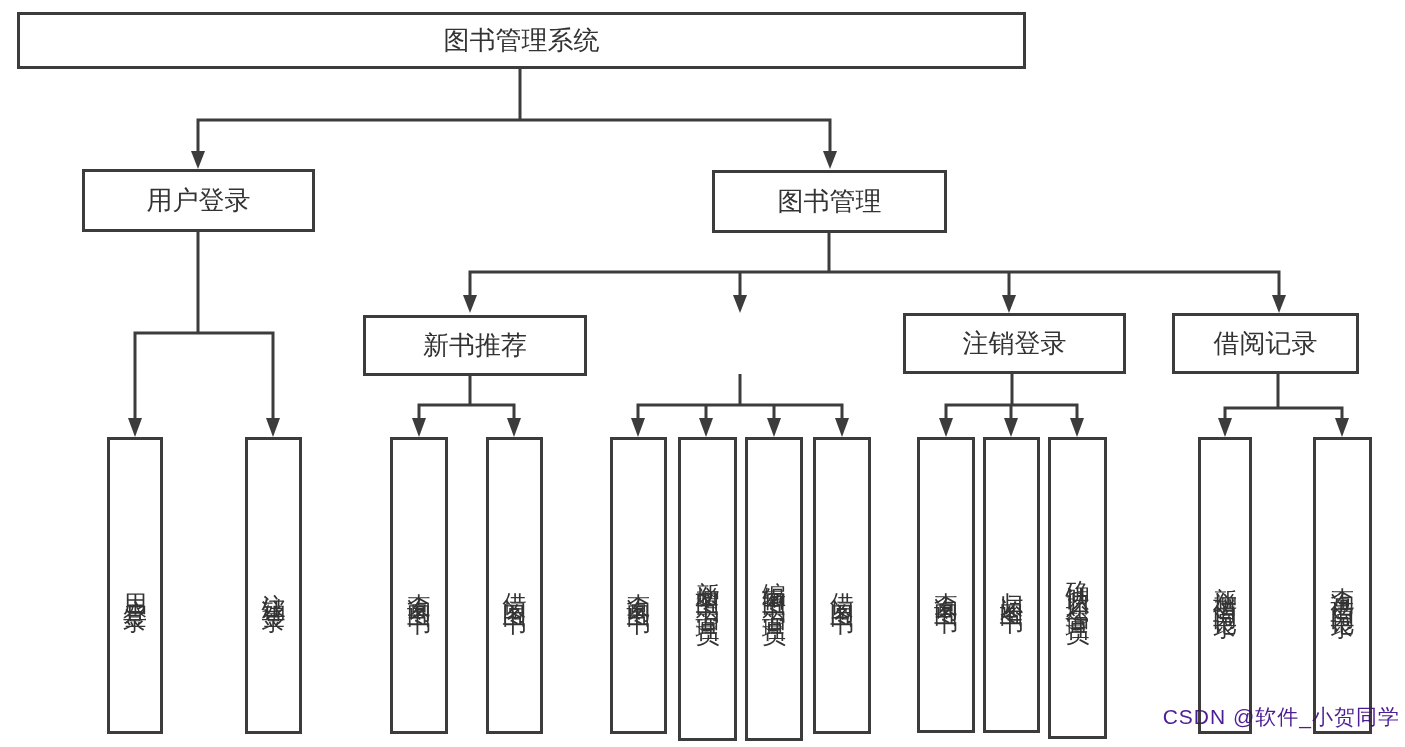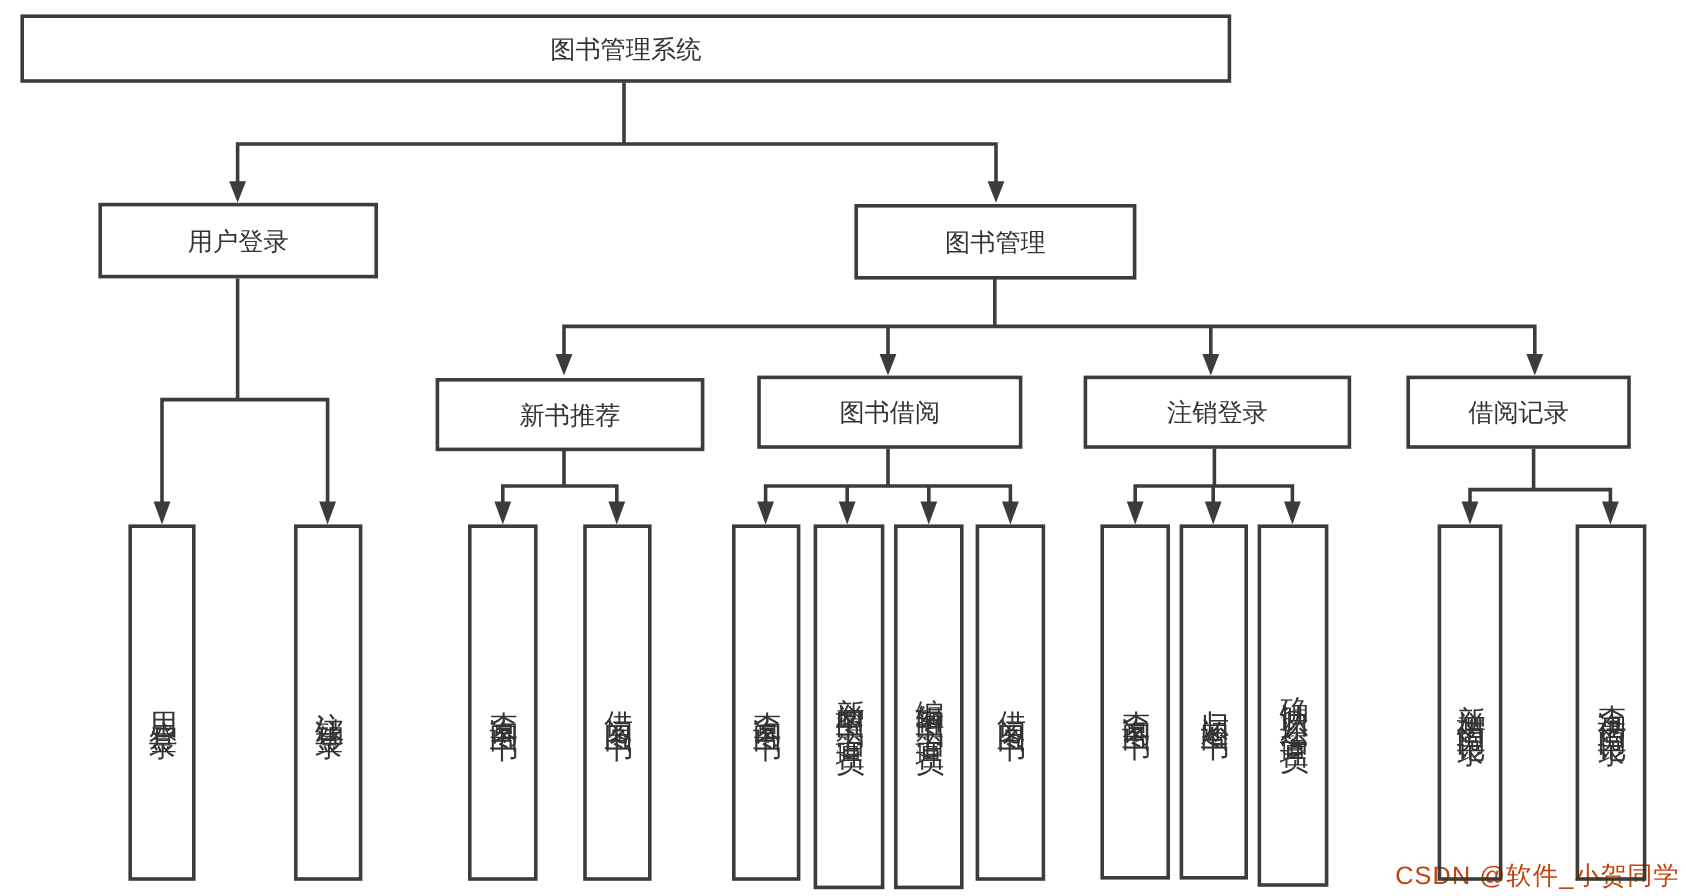--- a/index.html
+++ b/index.html
@@ -8,30 +8,30 @@
     width:1405px;height:747px;
     background:#ffffff;
     font-family:"Liberation Sans","DejaVu Sans",sans-serif;
     overflow:hidden;
   }
   #connectors{position:absolute;left:0;top:0;z-index:0;}
   .box{
     position:absolute;box-sizing:border-box;
     border:3px solid #3c3c3c;background:transparent;
     display:flex;align-items:center;justify-content:center;
-    color:#333333;font-size:21px;z-index:1;
+    color:#333333;font-size:26px;z-index:1;
     white-space:nowrap;
   }
   .leaf{
     writing-mode:vertical-rl;
     font-size:24px;letter-spacing:6px;line-height:1;
   }
   #watermark{
-    position:absolute;right:5px;bottom:3px;z-index:10;
-    color:#c2410c;font-size:21px;letter-spacing:1px;
+    position:absolute;right:5px;bottom:16px;z-index:10;
+    color:#4c1d95;font-size:21px;letter-spacing:1px;
     mix-blend-mode:darken;pointer-events:none;
   }
 </style>
 </head>
 <body>
 
 <div id="stage">
 
   <svg id="connectors" width="1405" height="747" viewBox="0 0 1405 747">
     <g stroke="#3c3c3c" stroke-width="3" fill="none">
@@ -79,21 +79,20 @@
       <polygon points="1335,418 1349,418 1342,437"></polygon>
     </g>
   </svg>
 
   <div class="box" style="left:17px;top:12px;width:1009px;height:57px">图书管理系统</div>
 
   <div class="box" style="left:82px;top:169px;width:233px;height:63px">用户登录</div>
   <div class="box" style="left:712px;top:170px;width:235px;height:63px">图书管理</div>
 
   <div class="box" style="left:363px;top:315px;width:224px;height:61px">新书推荐</div>
-  <div class="box" style="left:631px;top:313px;width:221px;height:61px">图书借阅</div>
   <div class="box" style="left:903px;top:313px;width:223px;height:61px">注销登录</div>
   <div class="box" style="left:1172px;top:313px;width:187px;height:61px">借阅记录</div>
 
   <div class="box leaf" style="left:107px;top:437px;width:56px;height:297px">用户登录</div>
   <div class="box leaf" style="left:245px;top:437px;width:57px;height:297px">注销登录</div>
 
   <div class="box leaf" style="left:390px;top:437px;width:58px;height:297px">查询图书</div>
   <div class="box leaf" style="left:486px;top:437px;width:57px;height:297px">借阅图书</div>
 
   <div class="box leaf" style="left:610px;top:437px;width:57px;height:297px">查询图书</div>

